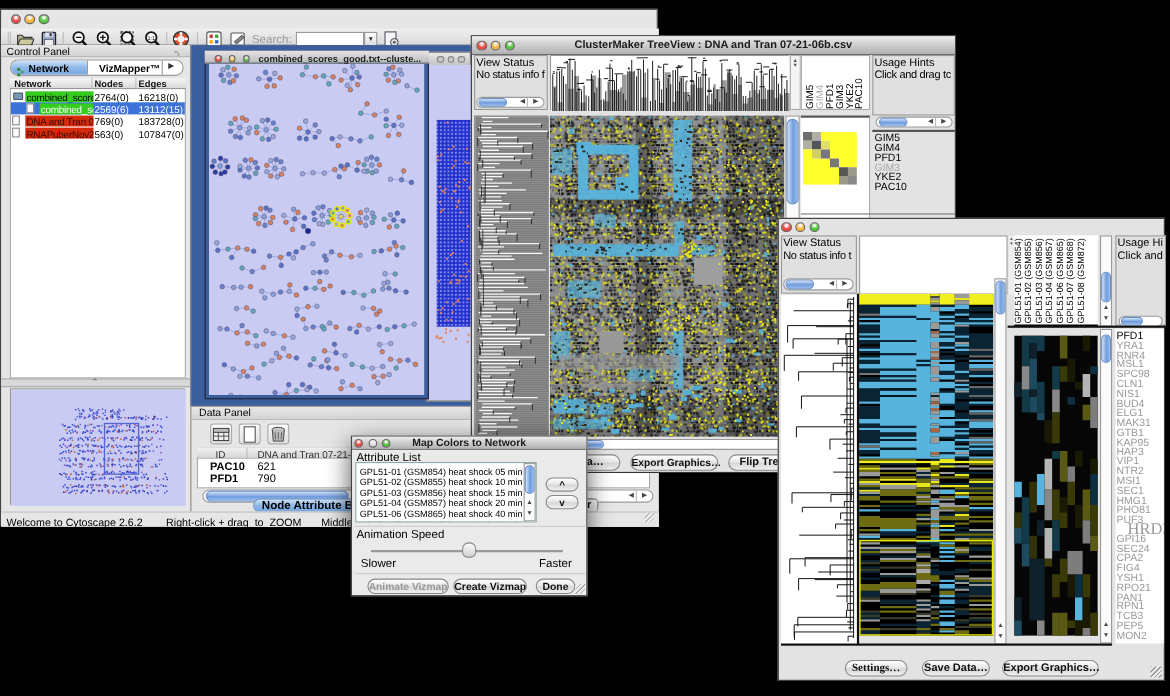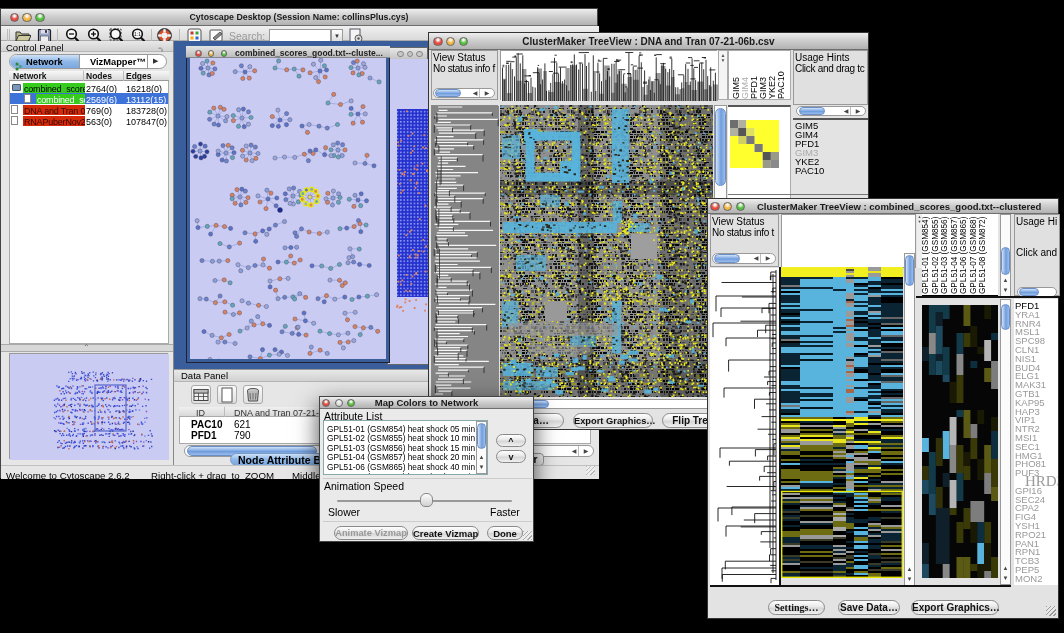--- a/index.html
+++ b/index.html
@@ -3,21 +3,20 @@
 html,body{margin:0;padding:0;background:#000;width:1064px;height:633px;overflow:hidden;}
 *{box-sizing:border-box;font-family:"Liberation Sans",sans-serif;}
 .tbar{position:absolute;left:0;top:0;right:0;height:17px;background:linear-gradient(#eee,#cfcfcf 45%,#b2b2b2);border-bottom:1px solid #6e6e6e;text-align:center;font-size:9.5px;font-weight:bold;color:#1a1a1a;line-height:17px;white-space:nowrap;overflow:hidden;}
 .pill{background:linear-gradient(#d2e2f8,#84ace4 45%,#6f9ddd 55%,#9cbcec);border:1px solid #6a8fc8;border-radius:7px;}
 .vpill{background:linear-gradient(90deg,#d2e2f8,#84ace4 45%,#6f9ddd 55%,#9cbcec);border:1px solid #6a8fc8;border-radius:6px;}
 .sarr{position:absolute;top:0;width:12px;height:100%;font-size:6px;color:#444;text-align:center;}
 .varr{position:absolute;left:0;width:100%;height:10px;font-size:6px;color:#444;text-align:center;line-height:10px;}
 .abtn{position:absolute;background:linear-gradient(#fff,#e8e8e8 45%,#d6d6d6 55%,#f0f0f0);border:1px solid #8a8a8a;border-radius:10px;text-align:center;font-weight:bold;white-space:nowrap;}
 </style></head><body>
 <div style="position:absolute;left:0px;top:8px;width:598px;height:470px;background:#e6e6e6;border:1px solid #444;">
-    <div class="tbar" style="font-size:8.8px;">Cytoscape Desktop (Session Name: collinsPlus.cys)</div>
     <div style="position:absolute;left:8.7px;top:3.7px;width:9.6px;height:9.6px;border-radius:50%;background:radial-gradient(circle at 50% 28%, rgba(255,255,255,0.75) 0 14%, #e9493e 50%);border:0.5px solid #666;box-sizing:border-box;"></div>
     <div style="position:absolute;left:21.4px;top:3.7px;width:9.6px;height:9.6px;border-radius:50%;background:radial-gradient(circle at 50% 28%, rgba(255,255,255,0.75) 0 14%, #f5b63d 50%);border:0.5px solid #666;box-sizing:border-box;"></div>
     <div style="position:absolute;left:34.1px;top:3.7px;width:9.6px;height:9.6px;border-radius:50%;background:radial-gradient(circle at 50% 28%, rgba(255,255,255,0.75) 0 14%, #52c43b 50%);border:0.5px solid #666;box-sizing:border-box;"></div>
     <div style="position:absolute;left:0px;top:17px;width:598px;height:15px;background:linear-gradient(#f0f0f0,#dadada);border-bottom:1px solid #aaa;"></div>
     <div style="position:absolute;left:0px;top:17px;width:598px;height:20px;">
       <div style="position:absolute;left:6px;top:3px;width:3px;height:14px;border-left:1px solid #bbb;border-right:1px solid #bbb;"></div>
       <div style="position:absolute;left:14px;top:2px;width:16px;height:16px;"><svg width="16" height="16" viewBox="0 0 16 16">
           <path d="M1 4 L5 4 L6.5 6 L14 6 L14 13 L1 13 Z" fill="#b9b68a" stroke="#333" stroke-width="1"></path>
           <path d="M1 13 L3.5 7.5 L16 7.5 L13.5 13 Z" fill="#cdcb9d" stroke="#333" stroke-width="1"></path>
         </svg></div>
@@ -699,21 +698,20 @@
     <div style="position:absolute;left:364px;top:85px;width:75px;height:116px;border-top:2px solid #555;"></div>
     <div style="position:absolute;left:299px;top:161px;width:140px;height:1px;background:#777;"></div>
     <div style="position:absolute;left:71px;top:366px;width:213px;height:10px;background:#fff;border:1px solid #999;border-radius:5.0px;">
       <div class="pill" style="position:absolute;left:6px;top:0px;width:42px;height:8px;"></div>
     </div>
     <div class="abtn" style="left:47px;top:380px;width:88px;height:15px;font-size:10px;color:#111;line-height:14px;">Save Data…</div>
     <div class="abtn" style="left:144px;top:380px;width:80px;height:15px;font-size:9.3px;color:#111;line-height:14px;">Export Graphics…</div>
     <div class="abtn" style="left:233px;top:380px;width:95px;height:15px;font-size:10px;color:#111;line-height:14px;">Flip Tree Nodes</div>
   </div>
 <div style="position:absolute;left:707px;top:198px;width:352px;height:421px;background:#e3e3e3;border:1px solid #333;">
-    <div class="tbar" style="height:15px;line-height:15px;font-size:9.5px;text-align:left;padding-left:49px;">ClusterMaker TreeView : combined_scores_good.txt--clustered</div>
     <div style="position:absolute;left:2.4000000000000004px;top:2.9000000000000004px;width:9.2px;height:9.2px;border-radius:50%;background:radial-gradient(circle at 50% 28%, rgba(255,255,255,0.75) 0 14%, #e9493e 50%);border:0.5px solid #666;box-sizing:border-box;"></div>
     <div style="position:absolute;left:15.1px;top:2.9000000000000004px;width:9.2px;height:9.2px;border-radius:50%;background:radial-gradient(circle at 50% 28%, rgba(255,255,255,0.75) 0 14%, #f5b63d 50%);border:0.5px solid #666;box-sizing:border-box;"></div>
     <div style="position:absolute;left:27.799999999999997px;top:2.9000000000000004px;width:9.2px;height:9.2px;border-radius:50%;background:radial-gradient(circle at 50% 28%, rgba(255,255,255,0.75) 0 14%, #52c43b 50%);border:0.5px solid #666;box-sizing:border-box;"></div>
     <div style="position:absolute;left:2px;top:15px;width:69px;height:53px;background:#e0e0e0;border:1px solid #999;"></div>
     <div style="position:absolute;left:4px;top:17px;font-size:10px;color:#000;font-weight:normal;white-space:nowrap;line-height:11px;">View Status</div>
     <div style="position:absolute;left:4px;top:28px;font-size:10px;color:#000;font-weight:normal;white-space:nowrap;line-height:11px;letter-spacing:-0.3px;">No status info t</div>
     <div style="position:absolute;left:4px;top:54px;width:64px;height:11px;background:#fff;border:1px solid #999;border-radius:5.5px;">
       <div class="pill" style="position:absolute;left:1px;top:0px;width:26px;height:9px;"></div>
       <div style="position:absolute;right:14px;top:0;width:1px;height:9px;background:#bbb"></div>
       <div class="sarr" style="right:13px;line-height:9px;">◀</div>
@@ -730,21 +728,21 @@
         <text x="53.5" y="80" transform="rotate(-90 53.5 80)" font-size="8.2" fill="#000" font-family="Liberation Sans">GPL51-07 (GSM868)</text>
         <text x="63.0" y="80" transform="rotate(-90 63.0 80)" font-size="8.2" fill="#000" font-family="Liberation Sans">GPL51-08 (GSM872)</text>
       </svg></div>
     <div style="position:absolute;left:292px;top:15px;width:11px;height:83px;background:#fbfbfb;border:1px solid #999;">
       <div class="vpill" style="position:absolute;left:0px;top:32px;width:9px;height:28px;"></div>
       <div class="varr" style="bottom:11px;">▲</div>
       <div class="varr" style="bottom:1px;">▼</div>
     </div>
     <div style="position:absolute;left:306px;top:15px;width:46px;height:82px;background:#e0e0e0;border:1px solid #999;overflow:hidden;"></div>
     <div style="position:absolute;left:308px;top:17px;font-size:10px;color:#000;font-weight:normal;white-space:nowrap;line-height:11px;">Usage Hi</div>
-    <div style="position:absolute;left:308px;top:28px;font-size:10px;color:#000;font-weight:normal;white-space:nowrap;line-height:11px;margin-top:20px;">Click and</div>
+    <div style="position:absolute;left:308px;top:28px;font-size:10px;color:#000;font-weight:normal;white-space:nowrap;line-height:11px;">Click and</div>
     <div style="position:absolute;left:309px;top:88px;width:40px;height:10px;background:#fff;border:1px solid #999;border-radius:5.0px;">
       <div class="pill" style="position:absolute;left:1px;top:0px;width:20px;height:8px;"></div>
     </div>
     <div style="position:absolute;left:2px;top:69px;width:69px;height:318px;background:#fff;"><svg width="69" height="318" viewBox="0 0 69 318">
         <rect x="0" y="0" width="69" height="318" fill="#fff"></rect>
         <path d="M66 2V312M63 6V305M60 40V280M60.8 4H66M60.8 4V12.3M60.4 8.1H66M60.4 8.1V12M11.5 14.5H66M62.9 20.1H66M62.9 20.1V25.3M60.8 23.7H66M31.9 29H66M59 35.4H66M59 35.4V45.3M52 40.3H66M52 40.3V45.2M60.7 47H66M30.4 53.2H66M55.7 57.2H66M55.7 57.2V65.2M47.5 62.2H66M47.5 62.2V69M62.1 66.5H66M61.2 70.7H66M62.2 74.9H66M62.2 74.9V78.8M62.3 80.5H66M60 85.7H66M18.6 92H66M18.6 92V103.6M59.8 98.6H66M59.1 103H66M59.1 103V107.5M54 109H66M57.6 113.5H66M57.6 113.5V117M61.4 117.6H66M59.4 124.5H66M59.4 124.5V127.7M44.5 131.2H66M44.5 131.2V140.8M56 135.8H66M59.1 141.9H66M51.6 148.6H66M61.3 154.2H66M47.5 161.2H66M58.1 166.3H66M62.4 171.4H66M63.9 175.8H66M63.9 175.8V187M45.4 181.6H66M45.4 181.6V188.5M57.6 188H66M57.6 188V192.2M19.4 193.2H66M19.4 193.2V197.7M54.2 198.3H66M54.2 198.3V204.1M57.1 204.7H66M49.6 208.4H66M49.6 208.4V212.6M63.8 213.5H66M63.8 213.5V222.1M16.6 218.5H66M60.7 222.7H66M62.1 226.8H66M61.2 233H66M21.9 239H66M21.9 239V247.1M44.7 245.6H66M44.7 245.6V255.1M33.8 252H66M30.7 258.9H66M51.3 263.6H66M51.3 263.6V266.9M63.6 269.9H66M50.3 273.9H66M60.6 280.7H66M60.6 280.7V286.3M59.5 286.8H66M59.5 286.8V293.2M15.3 293.2H66M15.3 293.2V301.4M60.2 297.4H66M61.2 302.8H66M12.3 306.5H66M12.3 306.5V313.7M61 310.4H66M61 310.4V315.2M6 28H66M6 28V43.4M11 40H66M11 40V49M3 55H66M3 55V69.2M16 70H66M16 70V78.2M14 120H66M14 120V129.6M10 180H66M10 180V189.8M8 240H66M8 240V253.5M16 258H66M16 258V268.6M12 300H66M12 300V310.8" stroke="#111" stroke-width="0.9" fill="none"></path>
       </svg></div>
     <div style="position:absolute;left:71px;top:68px;width:2px;height:319px;background:#111;"></div>
     <div style="position:absolute;left:73px;top:68px;width:122px;height:311px;"><svg width="122" height="311" viewBox="0 0 122 311">
         <rect x="0" y="0" width="122" height="311" fill="#000"></rect>

